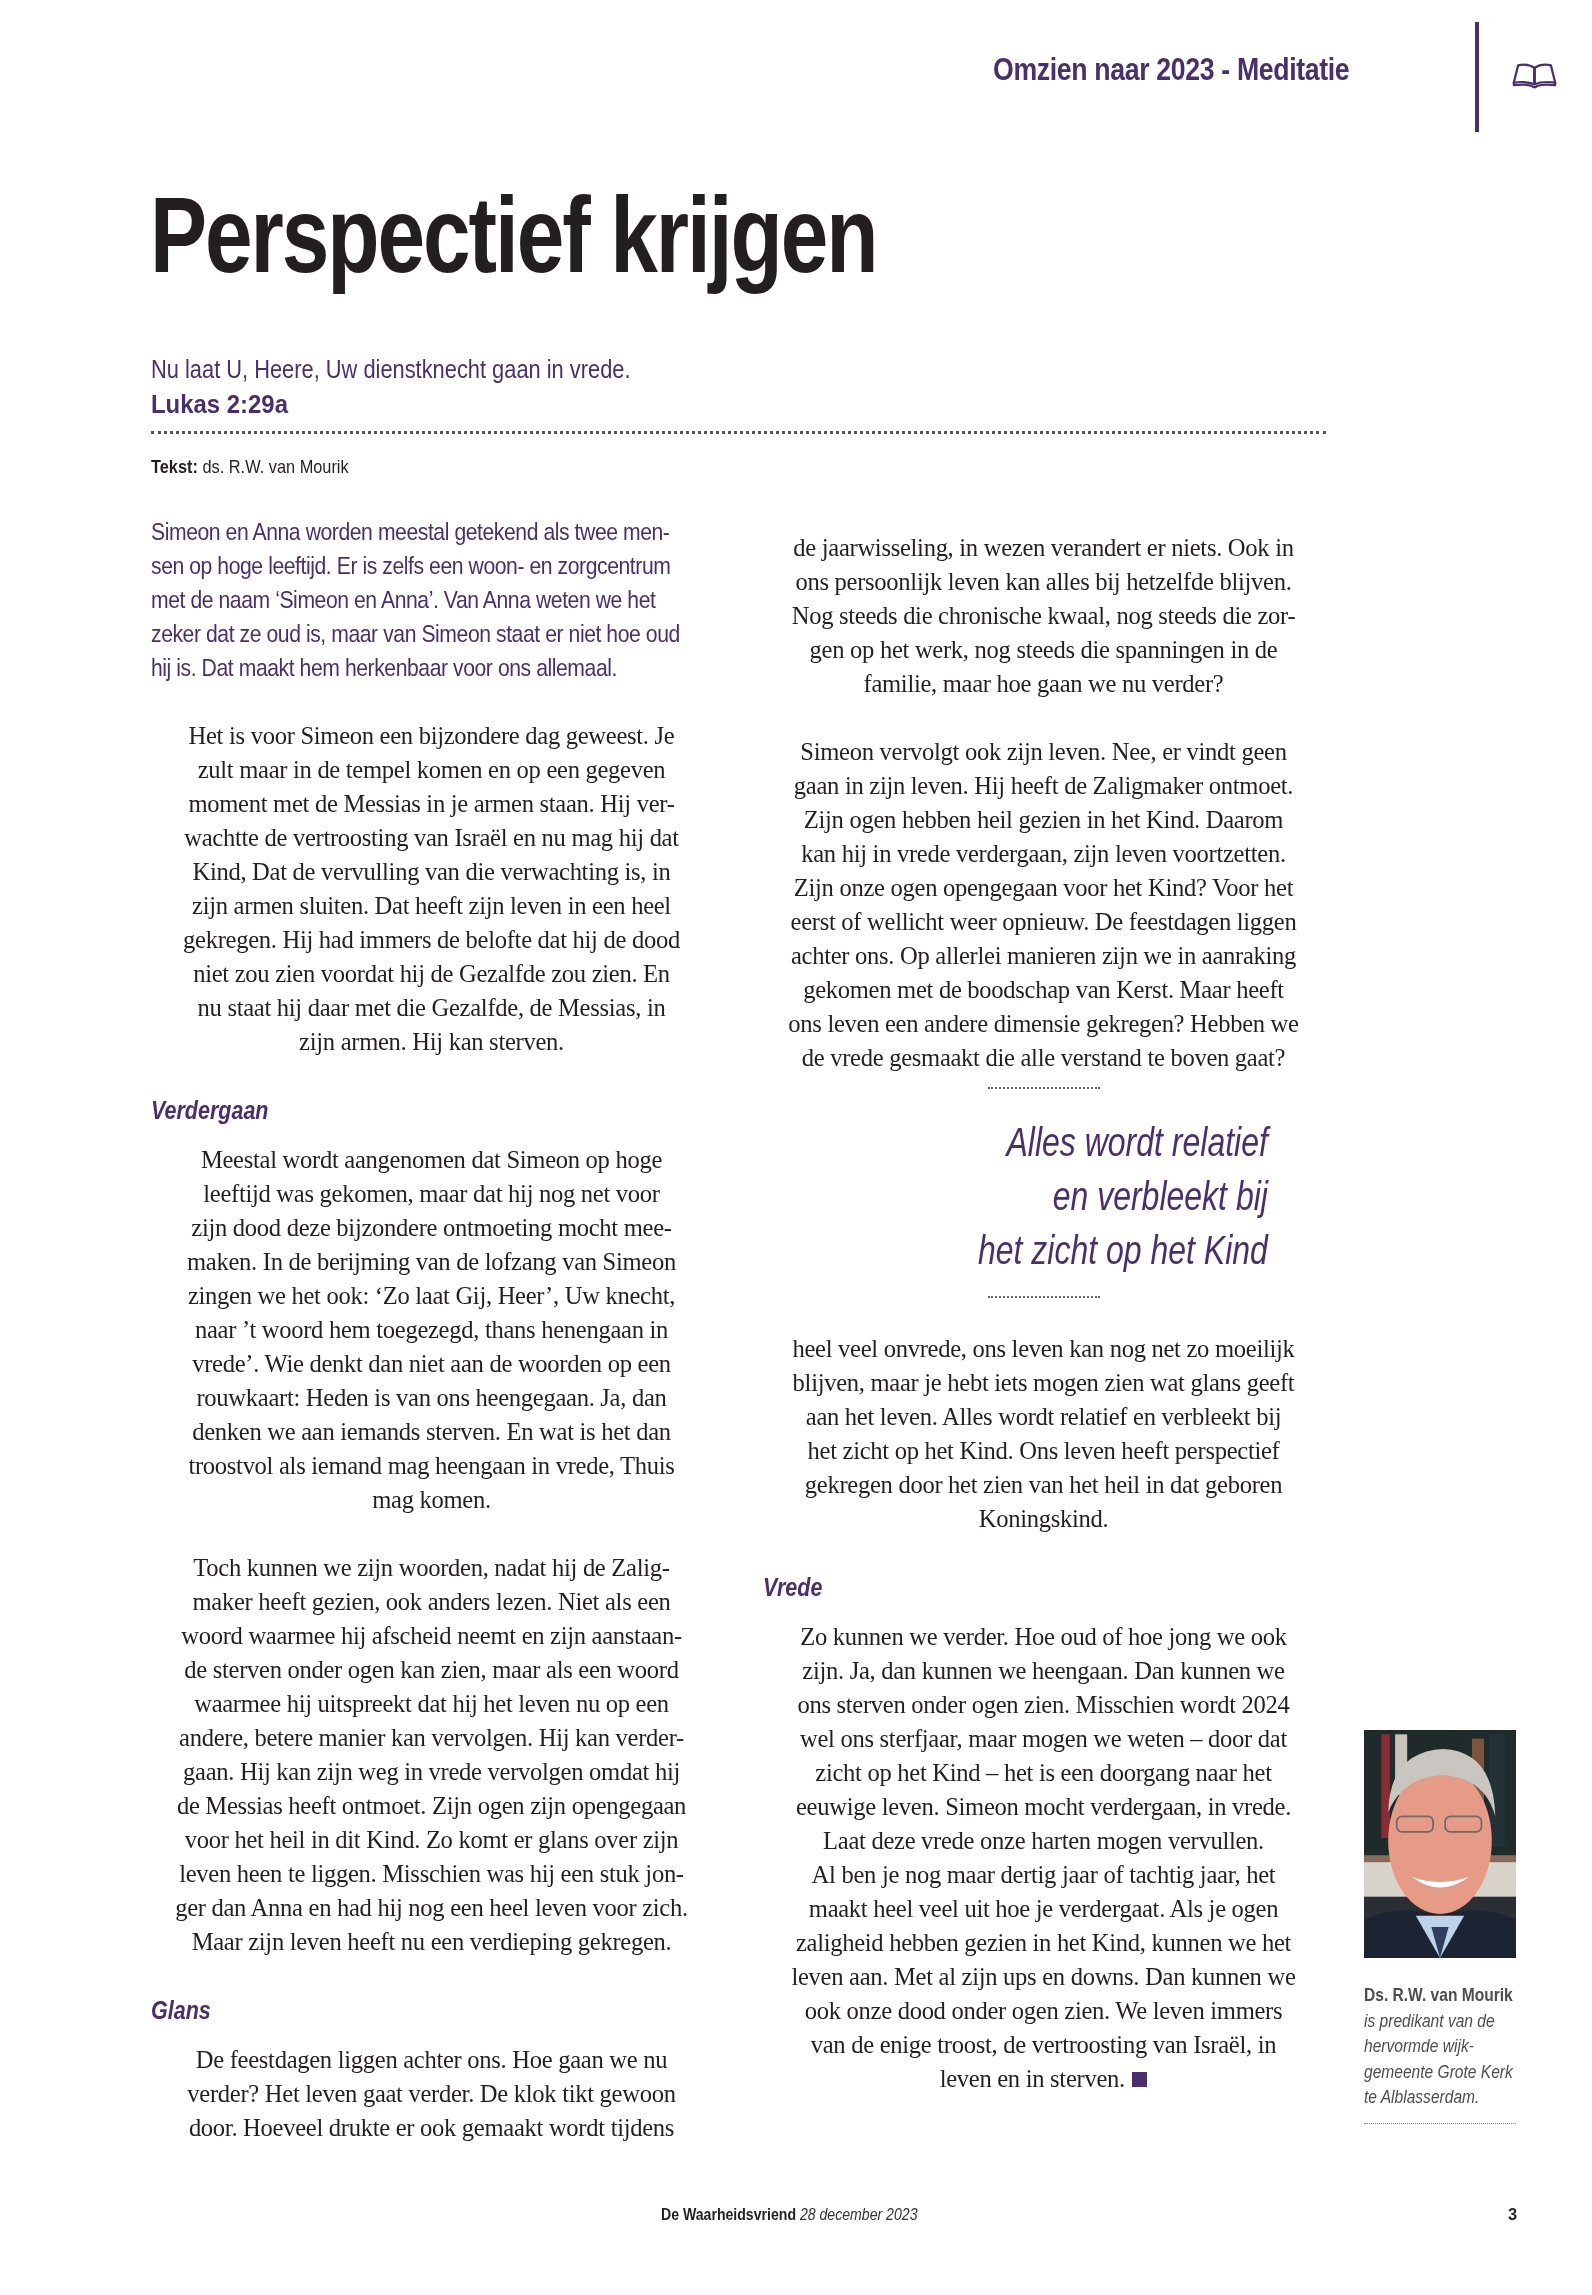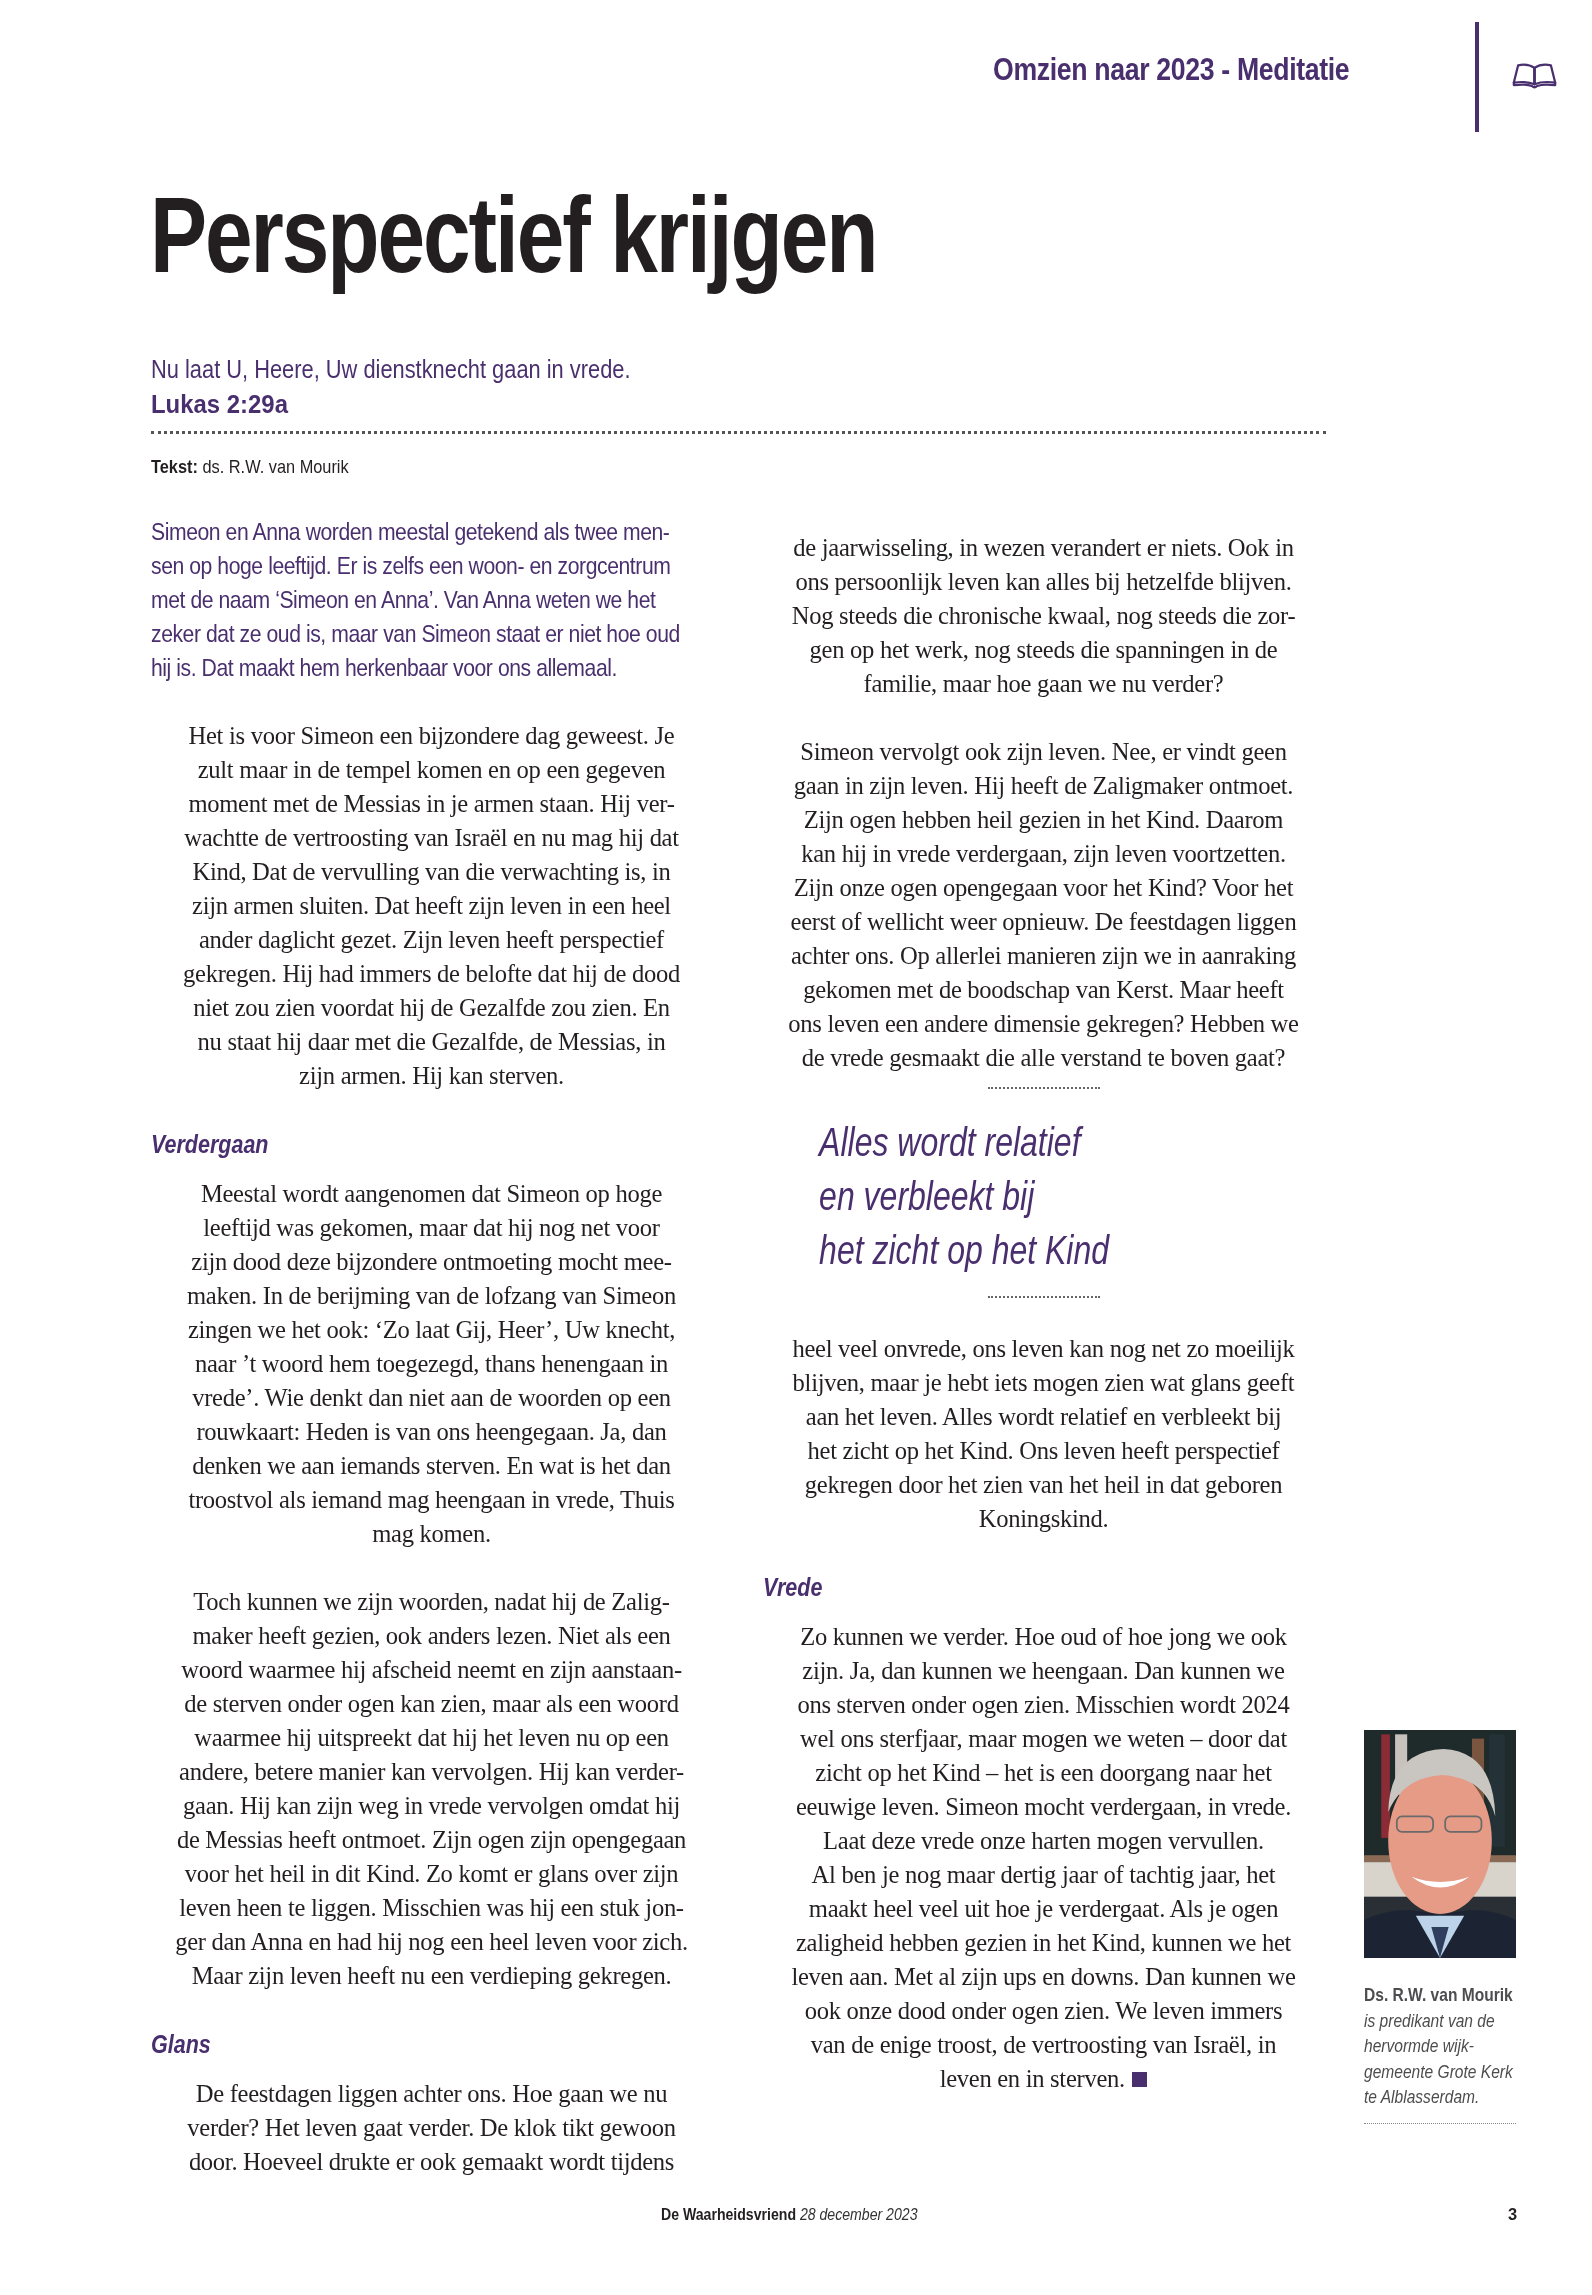--- a/index.html
+++ b/index.html
@@ -32,21 +32,21 @@
 
   .col { position: absolute; width: 561px; font-size: 24.6px; line-height: 34px; }
   .col-left { left: 151px; top: 515px; }
   .col-right { left: 763px; top: 515px; }
   .col p { margin: 16px 0 34px 0; text-align: center; }
   .intro { font-weight: normal; color: #4a2f6e; font-size: 24.6px; line-height: 34px; margin: 0 0 34px 0; letter-spacing: -0.5px; }
   .intro span { display: block; white-space: nowrap; transform: scaleX(0.86); transform-origin: left; }
   .line { display: block; white-space: nowrap; letter-spacing: -0.3px; }
   .subhead { color: #4a2f6e; font-style: italic; font-weight: bold; font-size: 25px; line-height: 34px; display: block; transform: scaleX(0.86); transform-origin: left; }
 
-  .pullquote { text-align: left; margin: 0 0 34px 0; }
+  .pullquote { text-align: right; margin: 0 0 34px 0; }
   .pq-dots { width: 112px; margin: 0 auto; border-top: 2.6px dotted #666; height: 0; }
   .pq-text { color: #4a2f6e; font-style: italic; font-size: 40px; line-height: 54px; padding: 26px 0 19px 0; }
   .pq-text span { display: block; transform: scaleX(0.80); }
 
   .end-square { display: inline-block; width: 15.5px; height: 15.5px; background: #4a2f6e; margin-left: 7px; vertical-align: baseline; }
 
   .author-photo { position: absolute; left: 1364px; top: 1730px; width: 152px; height: 228px; overflow: hidden; background: #2b3440; }
   .author-caption { position: absolute; left: 1364px; top: 1983px; width: 173px; font-size: 17.7px; line-height: 25.5px; color: #4d4d4f; }
   .author-caption .name { font-weight: bold; display: block; white-space: nowrap; transform: scaleX(0.88); transform-origin: left; }
   .author-caption .role { font-style: italic; display: block; white-space: nowrap; transform: scaleX(0.88); transform-origin: left; }
@@ -91,21 +91,20 @@
       <span class="">zeker dat ze oud is, maar van Simeon staat er niet hoe oud</span>
       <span class="">hij is. Dat maakt hem herkenbaar voor ons allemaal.</span>
     </div>
   <p class="serif">
       <span class="line">Het is voor Simeon een bijzondere dag geweest. Je</span>
       <span class="line">zult maar in de tempel komen en op een gegeven</span>
       <span class="line">moment met de Messias in je armen staan. Hij ver-</span>
       <span class="line">wachtte de vertroosting van Israël en nu mag hij dat</span>
       <span class="line">Kind, Dat de vervulling van die verwachting is, in</span>
       <span class="line">zijn armen sluiten. Dat heeft zijn leven in een heel</span>
-      <span class="line">ander daglicht gezet. Zijn leven heeft perspectief</span>
       <span class="line">gekregen. Hij had immers de belofte dat hij de dood</span>
       <span class="line">niet zou zien voordat hij de Gezalfde zou zien. En</span>
       <span class="line">nu staat hij daar met die Gezalfde, de Messias, in</span>
       <span class="line">zijn armen. Hij kan sterven.</span>
     </p>
   <span class="subhead sans">Verdergaan</span>
   <p class="serif">
       <span class="line">Meestal wordt aangenomen dat Simeon op hoge</span>
       <span class="line">leeftijd was gekomen, maar dat hij nog net voor</span>
       <span class="line">zijn dood deze bijzondere ontmoeting mocht mee-</span>

